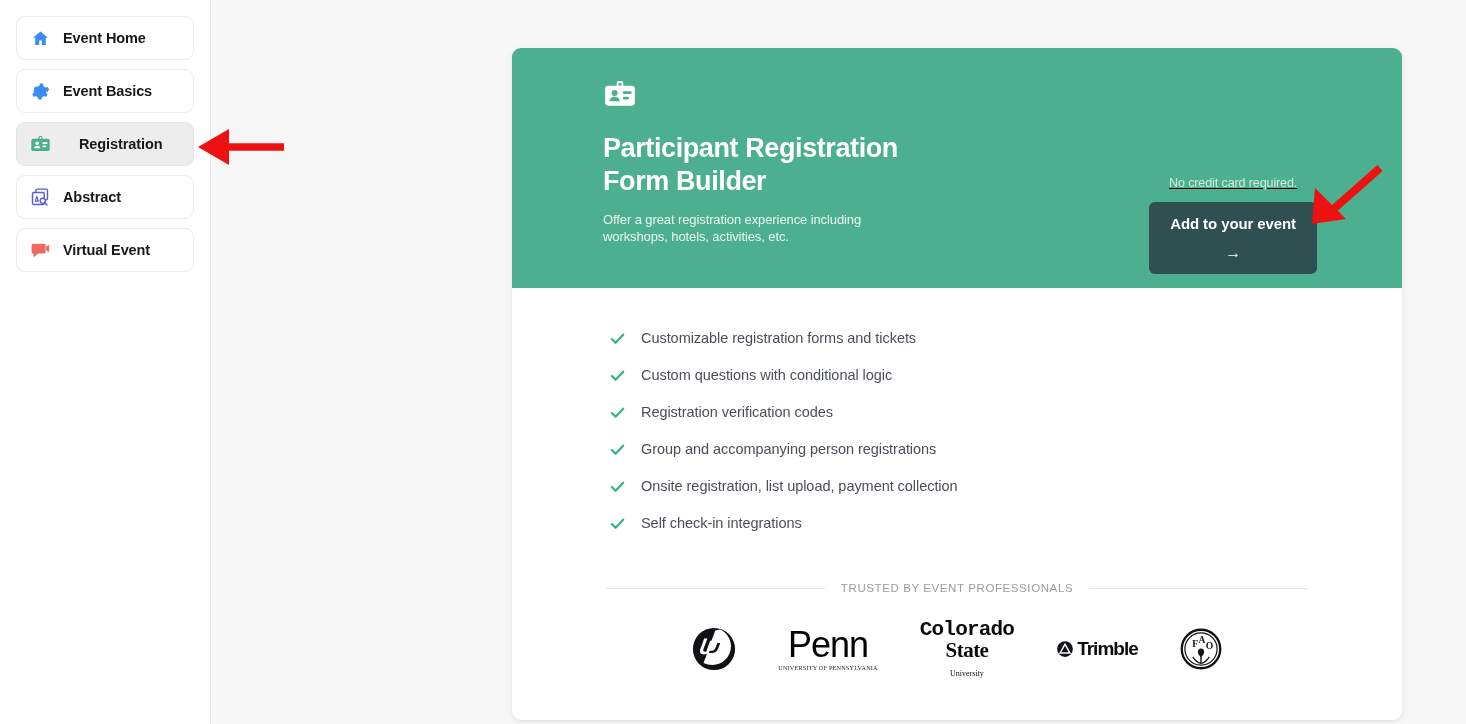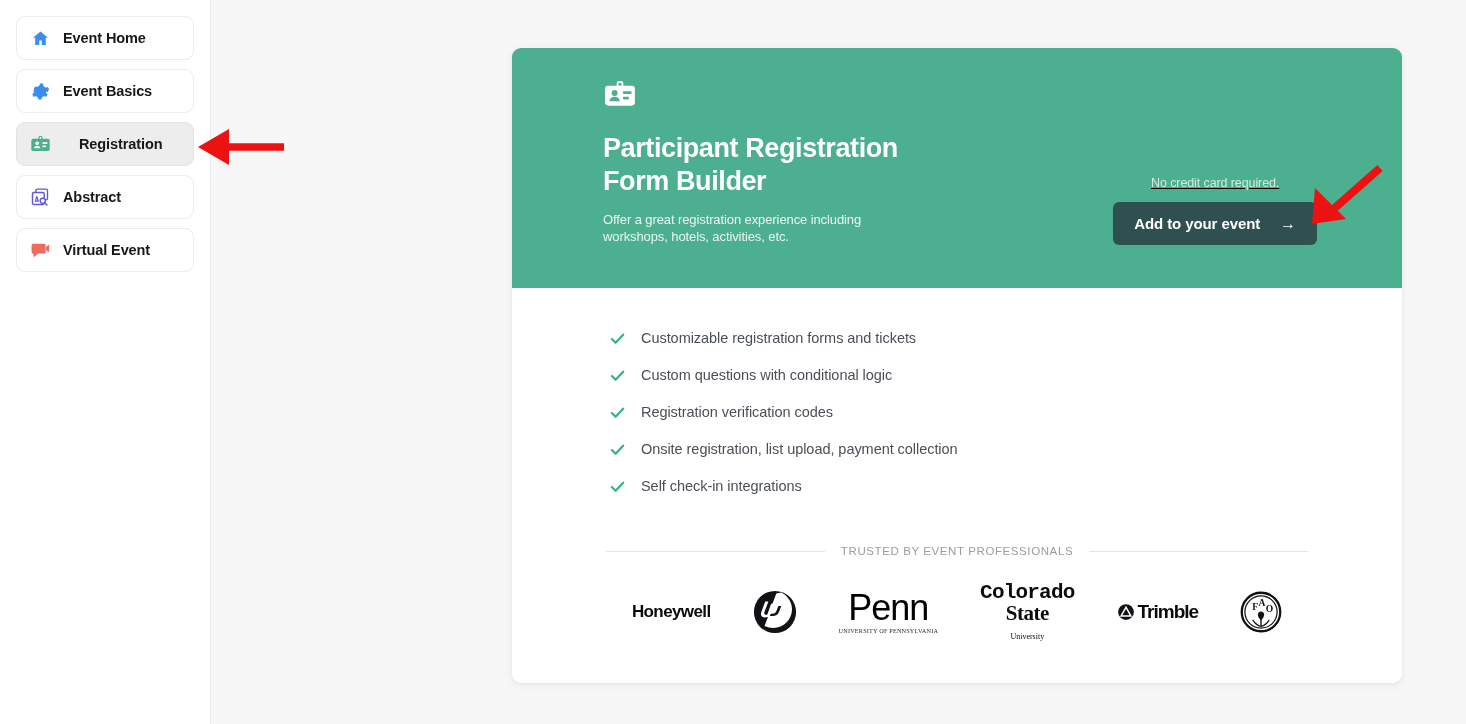--- a/index.html
+++ b/index.html
@@ -98,31 +98,32 @@
     text-align: center;
     text-decoration: underline;
   }
   #hero-note {
     font-size: 12.5px;
     color: #d4ebe2;
     margin-bottom: 12px;
     letter-spacing: -0.1px;
   }
   #cta-button {
-    display: inline-flex; align-items: center; gap: 20px;
+    display: inline-flex; align-items: center; gap: 13px;
     background: #2f4f51;
     color: #ffffff;
     font-size: 15px;
     font-weight: bold;
     letter-spacing: -0.1px;
     padding: 13px 21px;
     border: none;
     border-radius: 6px;
     cursor: pointer;
     font-family: "Liberation Sans", sans-serif;
+    flex-direction: column;
   }
   #cta-button .arrow { font-size: 16px; line-height: 1; }
 
   
   #features {
     padding: 32px 28px 6px 94px;
   }
   .feature-row {
     display: flex; align-items: center;
     height: 36px;
@@ -341,20 +342,28 @@
 
         <div class="feature-row">
           <span class="feature-check">
             <svg width="17" height="17" viewBox="0 0 24 24" fill="none" stroke="#35b37e" stroke-width="3.1" stroke-linecap="round" stroke-linejoin="round">
                 <path d="M4 12.8 9.3 18 20 6.6"></path>
               </svg>
           </span>
           <span class="feature-text">Registration verification codes</span>
         </div>
 
+        <div class="feature-row">
+          <span class="feature-check">
+            <svg width="17" height="17" viewBox="0 0 24 24" fill="none" stroke="#35b37e" stroke-width="3.1" stroke-linecap="round" stroke-linejoin="round">
+                <path d="M4 12.8 9.3 18 20 6.6"></path>
+              </svg>
+          </span>
+          <span class="feature-text">Group and accompanying person registrations</span>
+        </div>
 
         <div class="feature-row">
           <span class="feature-check">
             <svg width="17" height="17" viewBox="0 0 24 24" fill="none" stroke="#35b37e" stroke-width="3.1" stroke-linecap="round" stroke-linejoin="round">
                 <path d="M4 12.8 9.3 18 20 6.6"></path>
               </svg>
           </span>
           <span class="feature-text">Onsite registration, list upload, payment collection</span>
         </div>
 
@@ -370,23 +379,20 @@
       </div>
 
       <div id="trusted">
         <span class="line"></span>
         <span class="caption">TRUSTED BY EVENT PROFESSIONALS</span>
         <span class="line"></span>
       </div>
 
       <div id="logos">
 
-        <div class="logo-cell">
-          <span class="honeywell-text">Honeywell</span>
-        </div>
 
         <div class="logo-cell">
           <svg width="44" height="44" viewBox="0 0 48 48">
             <circle cx="24" cy="24" r="23" fill="#111215"></circle>
             <path d="M27.5 3.2 18.6 27h4.6c2.6 0 3.9-1.7 4.8-4.1l1.9-5.1h3.4l-1.9 5.1c-1.6 4.4-3.3 6.6-7.7 6.6h-5.6l-4.4 11.7a23.2 23.2 0 0 0 10.3 2.4c12.1 0 21.9-9.8 21.9-21.9 0-8.8-5.2-16.4-12.7-19.8z" fill="#ffffff" transform="translate(-2 0) scale(0.93) translate(2 1)"></path>
             <path d="M12.8 30.9c-3.4 0-5-2.4-3.7-5.9l4.2-11.5h3.5L12.5 25c-.7 1.9-.1 2.9 1.7 2.9h1.3l4.3-11.8h3.5l-5.2 14.2-5.3.6z" fill="#ffffff" transform="translate(0 -1)"></path>
           </svg>
         </div>
 
         <div class="logo-cell">

